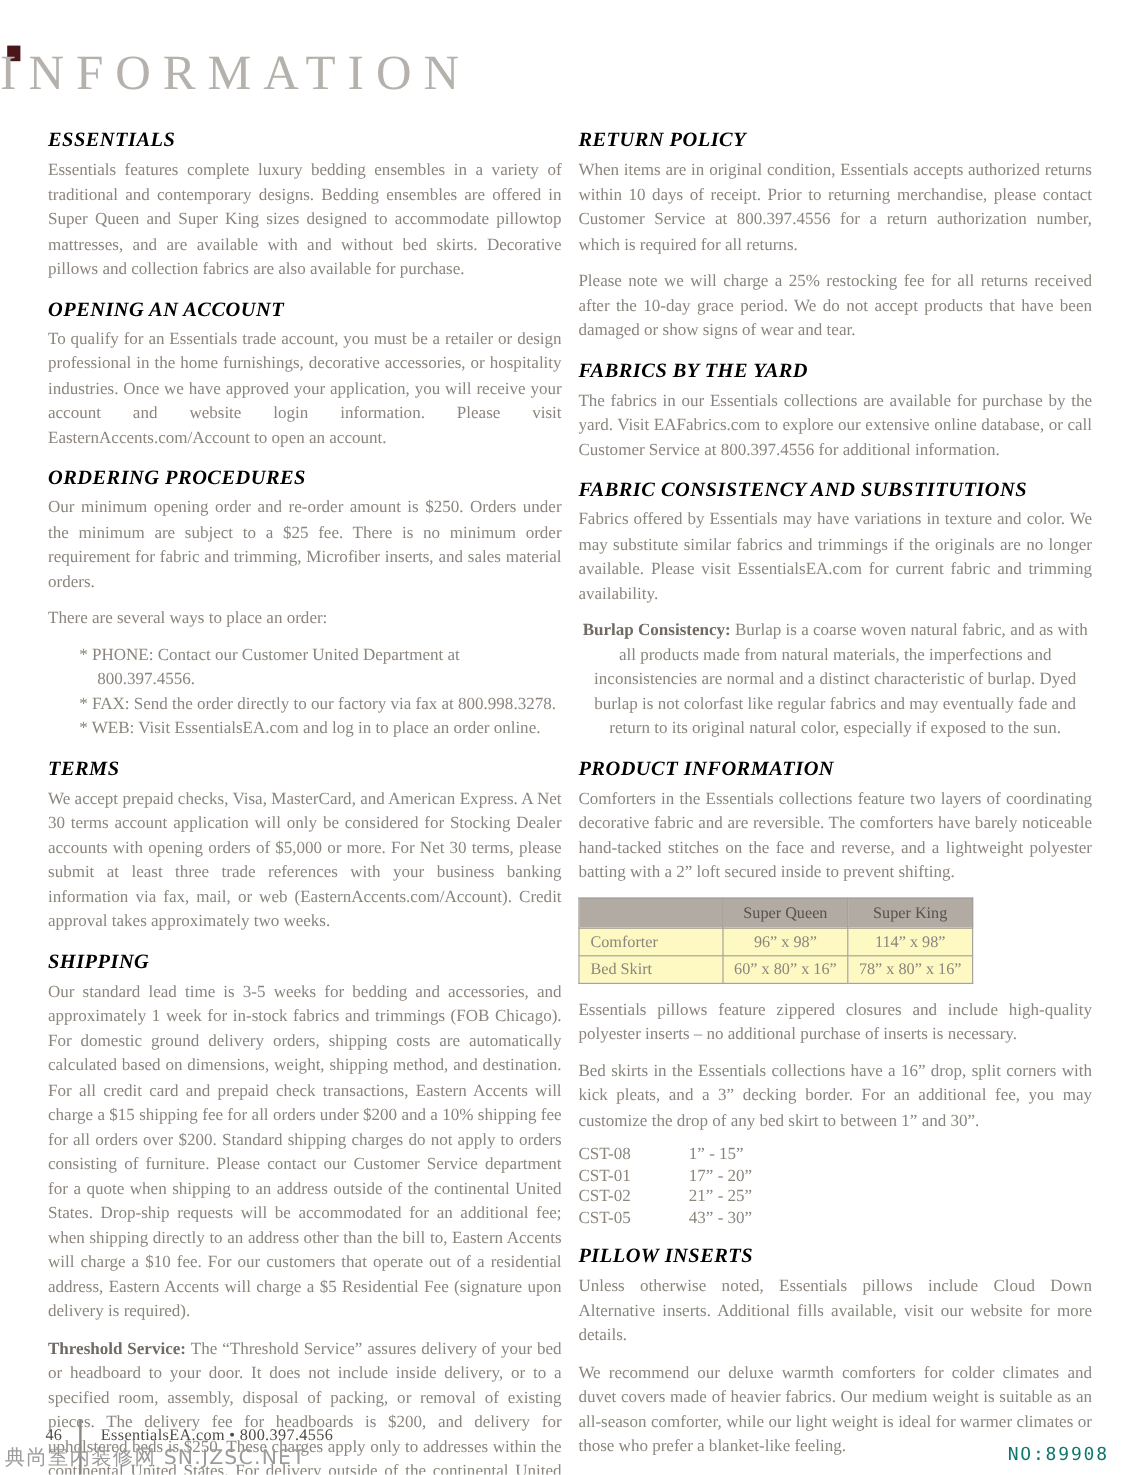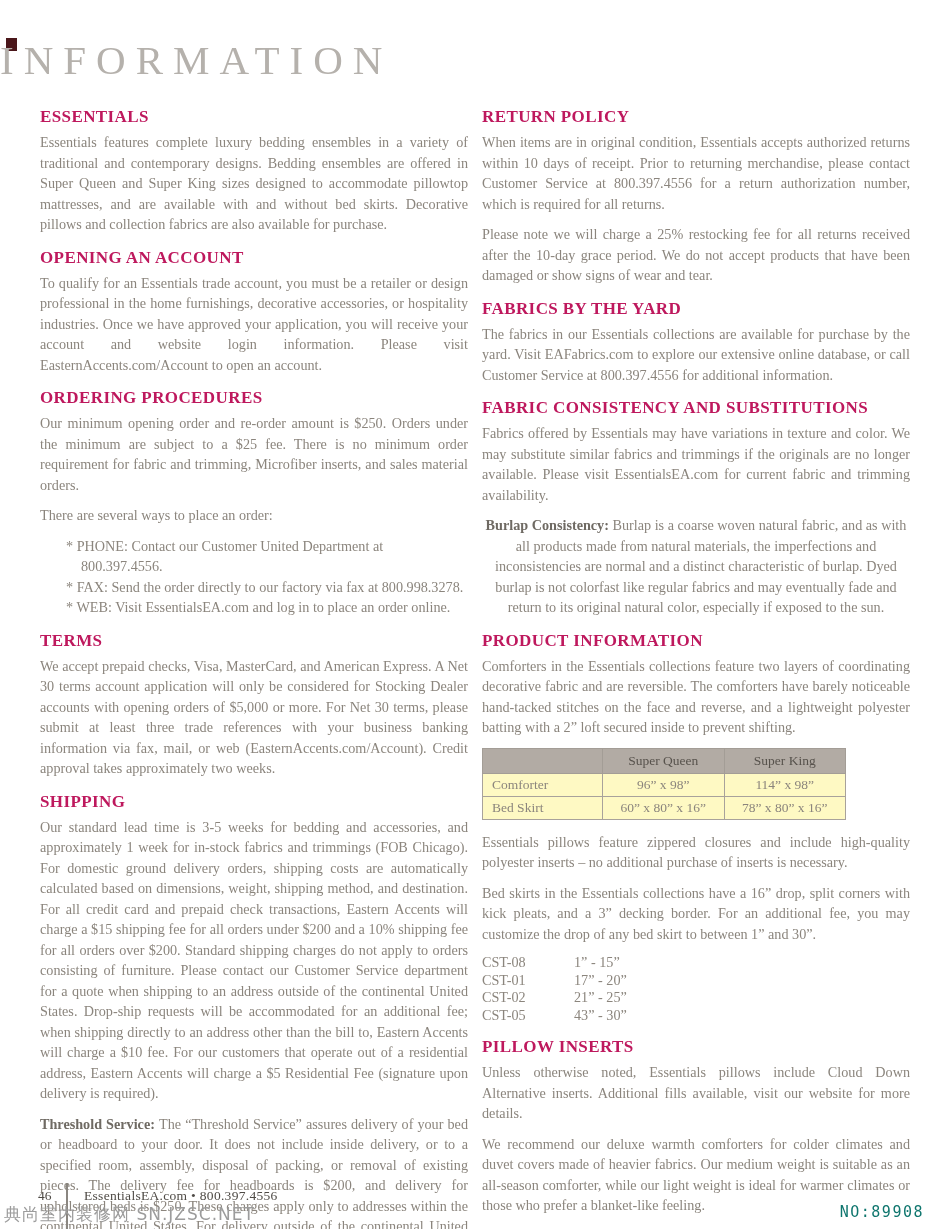--- a/index.html
+++ b/index.html
@@ -6,30 +6,30 @@
   .page{position:relative;width:950px;height:1229px;background:#ffffff;overflow:hidden;
         font-family:"Liberation Serif","DejaVu Serif",serif;}
   .corner-mark{position:absolute;left:6px;top:38px;width:11px;height:13px;background:#4a161a;}
   .page-title{position:absolute;left:0;top:36px;width:950px;text-align:left;margin:0;
         font-size:41px;font-weight:400;letter-spacing:10px;color:#b5b1ac;}
   .col{position:absolute;top:107px;width:428px;}
   .col-left{left:40px;}
   .col-right{left:482px;}
   .content-section{margin:0 0 4px 0;}
   .section-heading{margin:13px 0 5px 0;font-size:17px;font-weight:700;letter-spacing:0.4px;
-        color:#be185d;}
+        color:#000000;font-style:italic;}
   .content-section:first-child .section-heading{margin-top:0;}
   .para{margin:0 0 10px 0;font-size:14.2px;line-height:20.5px;color:#8b857d;
         text-align:justify;}
   .para.ragged{text-align:center;}
   .para .lead{color:#6f6a63;font-weight:700;}
   .bullets{margin:0 0 10px 0;padding-left:26px;}
   .bullet-line{font-size:14.2px;line-height:20.5px;color:#8b857d;}
   .bullet-line.cont{padding-left:15px;}
-  .spec-table{border-collapse:collapse;margin:4px 0 12px 0;width:364px;
+  .spec-table{border-collapse:collapse;margin:4px 0 12px 0;width:329px;
         font-size:13.5px;color:#8b857d;}
   .spec-table th{background:#b2aba4;color:#57524c;font-weight:400;text-align:center;
         border:1px solid #a39d96;padding:4px 6px;font-size:13.5px;}
   .spec-table td{border:1px solid #a8a29b;padding:3px 6px;text-align:center;background:#fef9c3;}
   .spec-table td.rowlabel{text-align:left;padding-left:9px;width:104px;}
   .kvlist{margin:2px 0 12px 0;}
   .kv-row{font-size:14.2px;line-height:17.5px;color:#8b857d;}
   .kv-code{display:inline-block;width:92px;}
   .page-footer{position:absolute;left:38px;top:1186px;height:20px;
         font-size:13.5px;color:#4e4a45;white-space:nowrap;}

